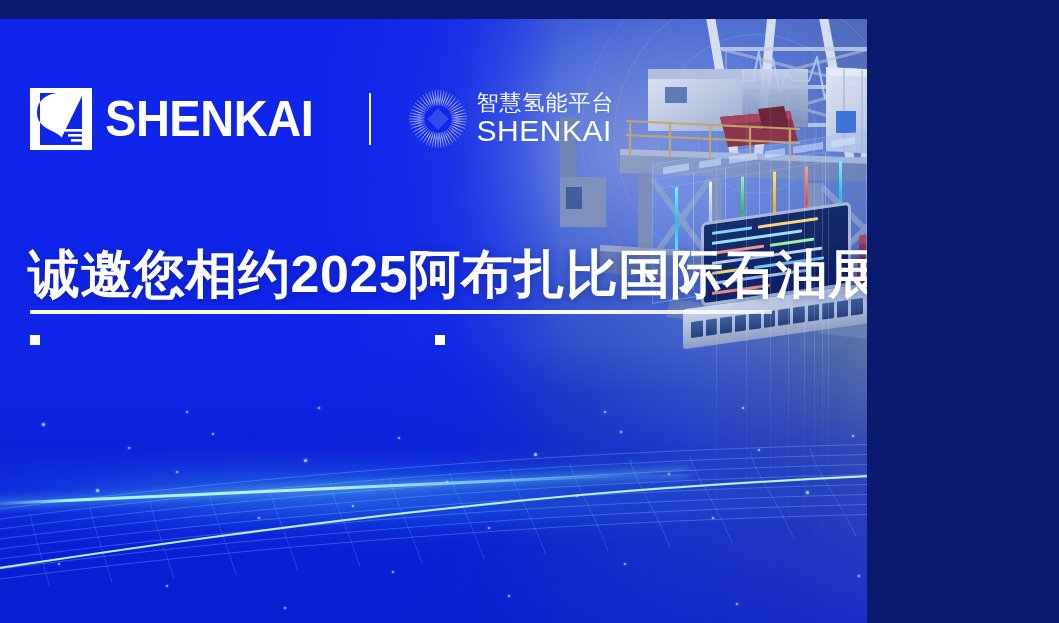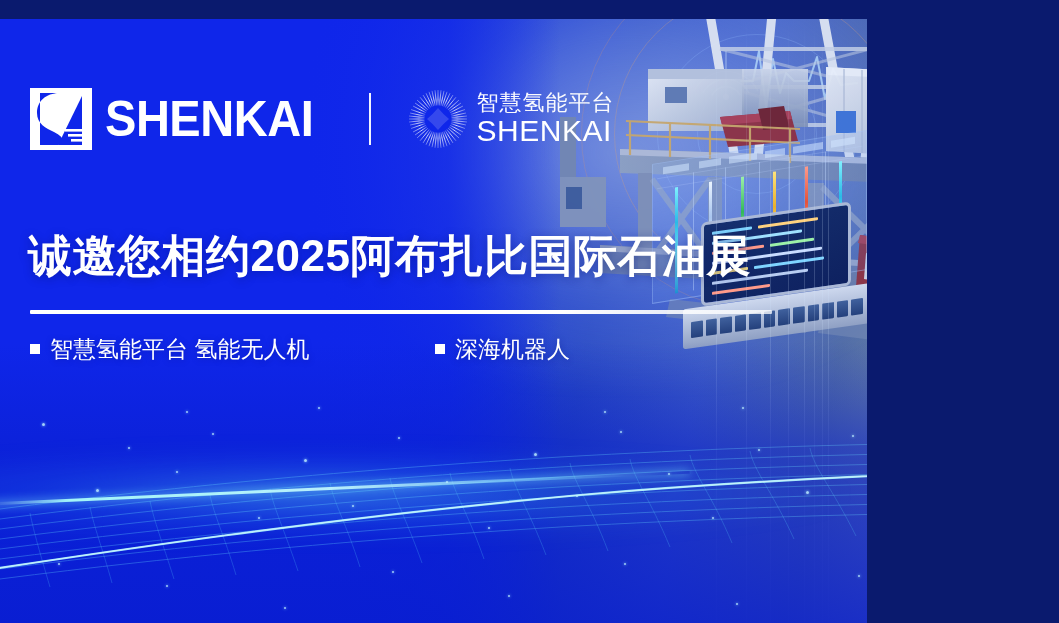--- a/index.html
+++ b/index.html
@@ -144,23 +144,23 @@
   .divider-v{ width:2px; height:52px; background:#ffffff; margin-left:42px; opacity:.95; }
 
   .adipec{ margin-left:36px; display:flex; align-items:center; }
   .adipec-mark{ width:62px; height:62px; position:relative; }
   .adipec-mark svg{ display:block; }
   .adipec-txt{ margin-left:8px; color:#ffffff; line-height:1; }
   .adipec-ar{ font-size:22px; text-align:right; letter-spacing:1px; opacity:.97; }
   .adipec-en{ font-size:30px; font-weight:500; letter-spacing:0.5px; margin-top:2px; }
 
   .headline{
-    position:absolute; left:28px; top:212px;
+    position:absolute; left:28px; top:226px;
     color:#ffffff;
-    font-size:44px;
+    font-size:52px;
     font-weight:bold;
     letter-spacing:0.5px;
     line-height:1.15;
     white-space:nowrap;
     text-shadow:0 2px 10px rgba(4,20,120,0.45);
   }
 
   .rule{
     position:absolute; left:30px; top:291px; width:742px; height:4px;
     background:linear-gradient(90deg,#ffffff 0%,#ffffff 72%,rgba(255,255,255,0.75) 100%);
@@ -528,23 +528,21 @@
     </div>
 
     <div class="headline">诚邀您相约2025阿布扎比国际石油展</div>
 
     <div class="rule"></div>
 
     <div class="bullets">
       <div class="brow">
         <div class="bcol c1">
           <span class="sq"></span>
-          <span class="btxt">智慧氢能平台  氢能无人机</span>
         </div>
         <div class="bcol c2">
           <span class="sq"></span>
-          <span class="btxt">深海机器人</span>
         </div>
       </div>
     </div>
 
   </div>
 </div>
 
 </body></html>

